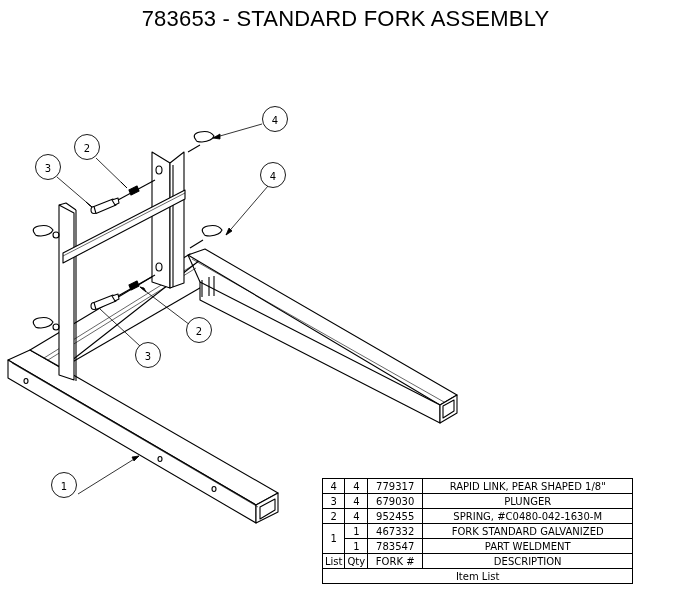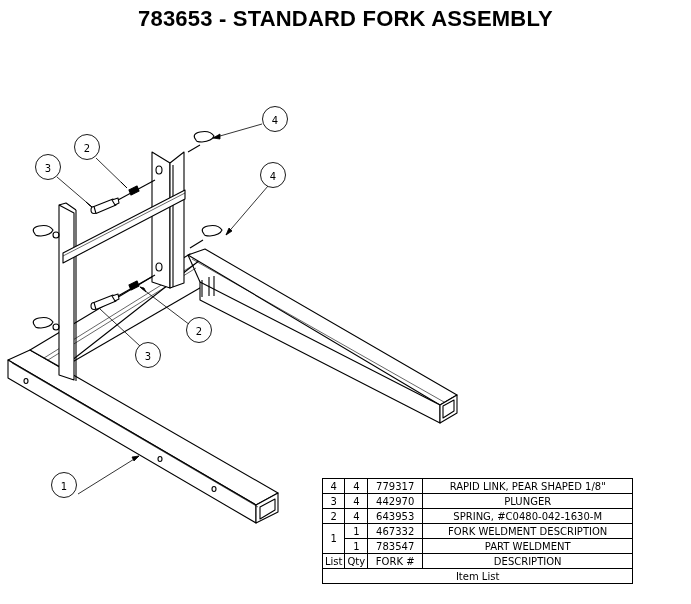--- a/index.html
+++ b/index.html
@@ -1,19 +1,19 @@
 <!DOCTYPE html>
 <html><head>
 <meta charset="utf-8">
 <style>
   html, body { margin: 0; padding: 0; background: #ffffff; }
   body { width: 691px; height: 604px; position: relative; overflow: hidden; font-family: "Liberation Sans", sans-serif; }
   .title {
     position: absolute; left: 0; top: 6px; width: 691px; text-align: center;
-    font-family: "Liberation Sans", sans-serif; font-weight: bold; font-size: 22px;
+    font-family: "Liberation Sans", sans-serif; font-weight: normal; font-size: 22px;
     color: #000; letter-spacing: 0.2px;
   }
   svg.drawing { position: absolute; left: 0; top: 0; }
   .parts-table {
     position: absolute; left: 322px; top: 478px; border-collapse: collapse;
     font-family: "DejaVu Sans", sans-serif; font-size: 10px; color: #000;
   }
   .parts-table td {
     border: 1px solid #000; height: 14px; padding: 0 2px; line-height: 13px;
     white-space: nowrap; overflow: hidden;
@@ -167,34 +167,34 @@
   <tbody>
       <tr>
     <td class="c">4</td>
     <td class="c">4</td>
     <td class="l">779317</td>
     <td class="l">RAPID LINK, PEAR SHAPED 1/8"</td>
   </tr>
   <tr>
     <td class="c">3</td>
     <td class="c">4</td>
-    <td class="l">442970</td>
+    <td class="l">679030</td>
     <td class="l">PLUNGER</td>
   </tr>
   <tr>
     <td class="c">2</td>
     <td class="c">4</td>
-    <td class="l">643953</td>
+    <td class="l">952455</td>
     <td class="l">SPRING, #C0480-042-1630-M</td>
   </tr>
   <tr>
     <td class="c" rowspan="2">1</td>
     <td class="c">1</td>
     <td class="l">467332</td>
-    <td class="l">FORK WELDMENT DESCRIPTION</td>
+    <td class="l">FORK STANDARD GALVANIZED</td>
   </tr>
   <tr>
     <td class="c">1</td>
     <td class="l">783547</td>
     <td class="l">PART WELDMENT</td>
   </tr>
   <tr>
     <td class="c">List</td>
     <td class="c">Qty</td>
     <td class="c">FORK #</td>

